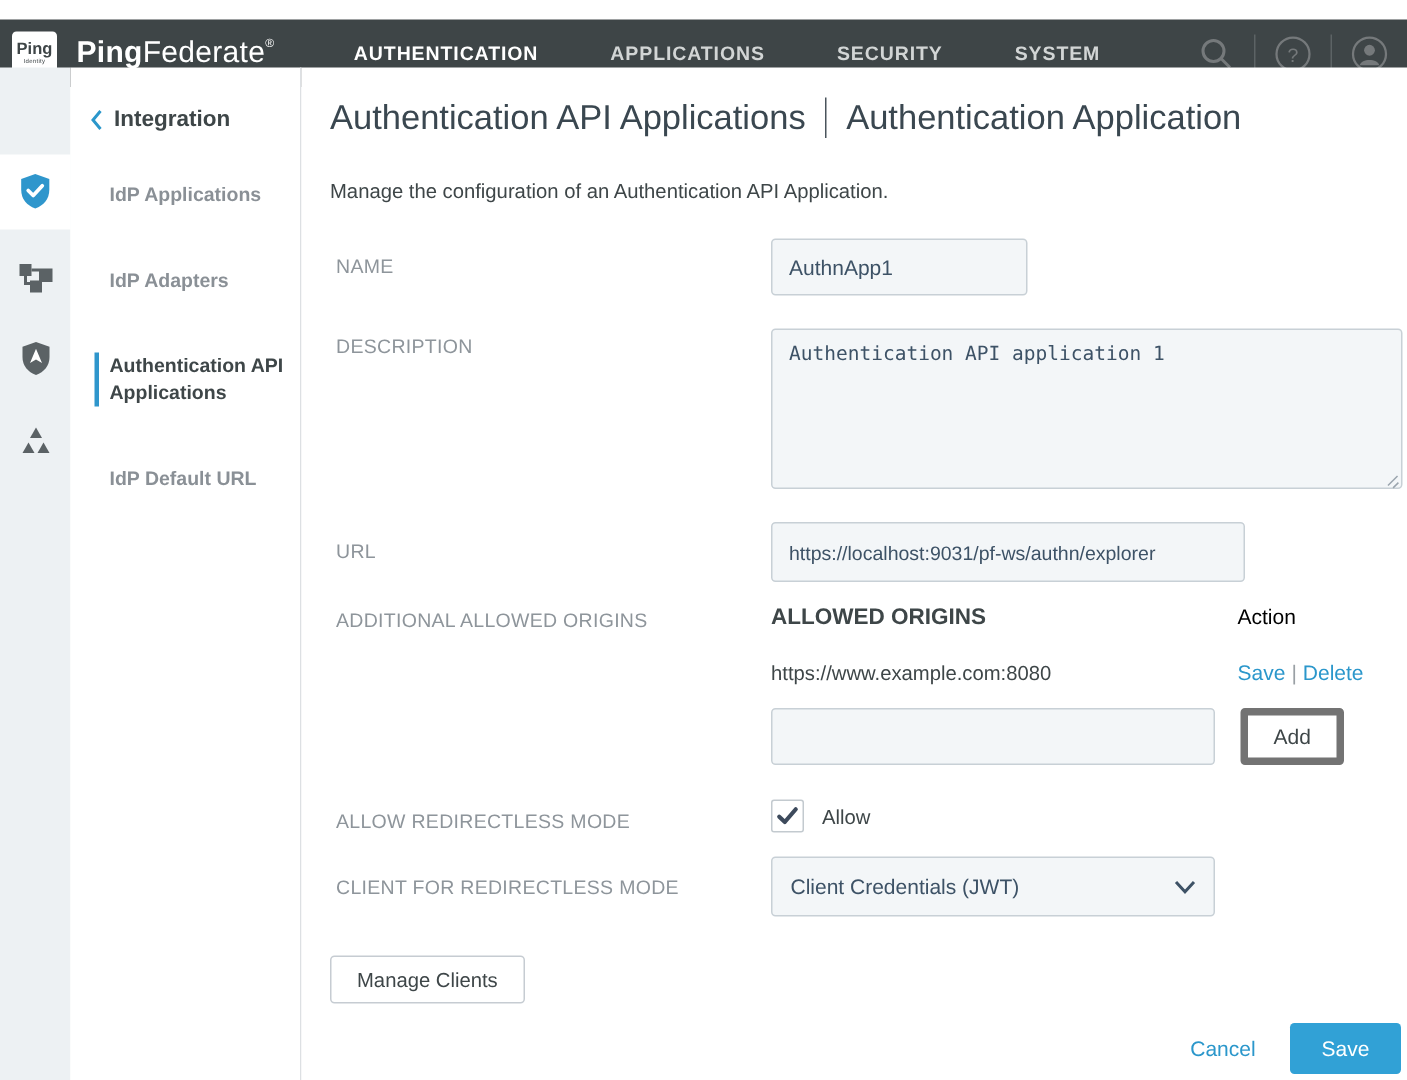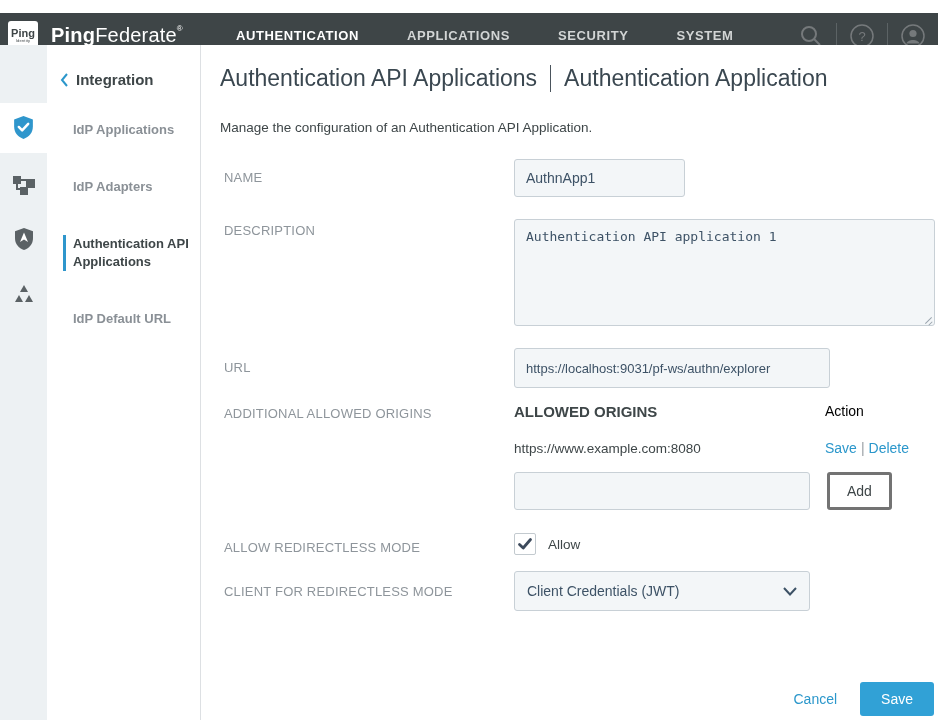--- a/index.html
+++ b/index.html
@@ -126,21 +126,21 @@
   .oh-action { font-size:14px; font-weight:normal; color:#000000; }
   .origins-row { display:flex; margin-top:20px; align-items:center; }
   .or-value { width:311px; font-size:13.5px; color:#3e4648; }
   .or-actions { font-size:14px; }
   .link { color:#2b97cb; text-decoration:none; cursor:pointer; }
   .link-sep { color:#9aa0a5; margin:0 4px; }
   .origins-addrow { display:flex; margin-top:16px; align-items:center; }
   .origin-input { width:296px; height:38px; font-size:13px; }
   .add-btn {
     margin-left:17px; height:38px; padding:0 17px; background:#ffffff;
-    border:3px solid #737373; border-radius:3px; font-size:14px; color:#3e4648;
+    border:5px solid #737373; border-radius:3px; font-size:14px; color:#3e4648;
     font-family:"Liberation Sans", sans-serif; cursor:pointer;
   }
 
   .row-redirectless { margin-top:23px; }
   .row-redirectless .form-label { padding-top:7px; }
   .checkbox-wrap { display:flex; align-items:center; }
   .checkbox {
     width:22px; height:22px; background:#ffffff; border:1px solid #c3cacf;
     border-radius:2px; display:flex; align-items:center; justify-content:center; cursor:pointer;
   }
@@ -333,18 +333,19 @@
         <span>Client Credentials (JWT)</span>
         <span class="select-chevron">
           <svg width="14" height="9" viewBox="0 0 14 9" fill="none" stroke="#3d5266" stroke-width="2">
             <polyline points="1,1 7,7.5 13,1"></polyline>
           </svg>
         </span>
       </div>
     </div>
   </div>
 
+  <button class="manage-btn">Manage Clients</button>
 
   <div class="footer-actions">
     <a class="link cancel-link">Cancel</a>
     <button class="save-btn">Save</button>
   </div>
 </div>
 
 </body></html>

